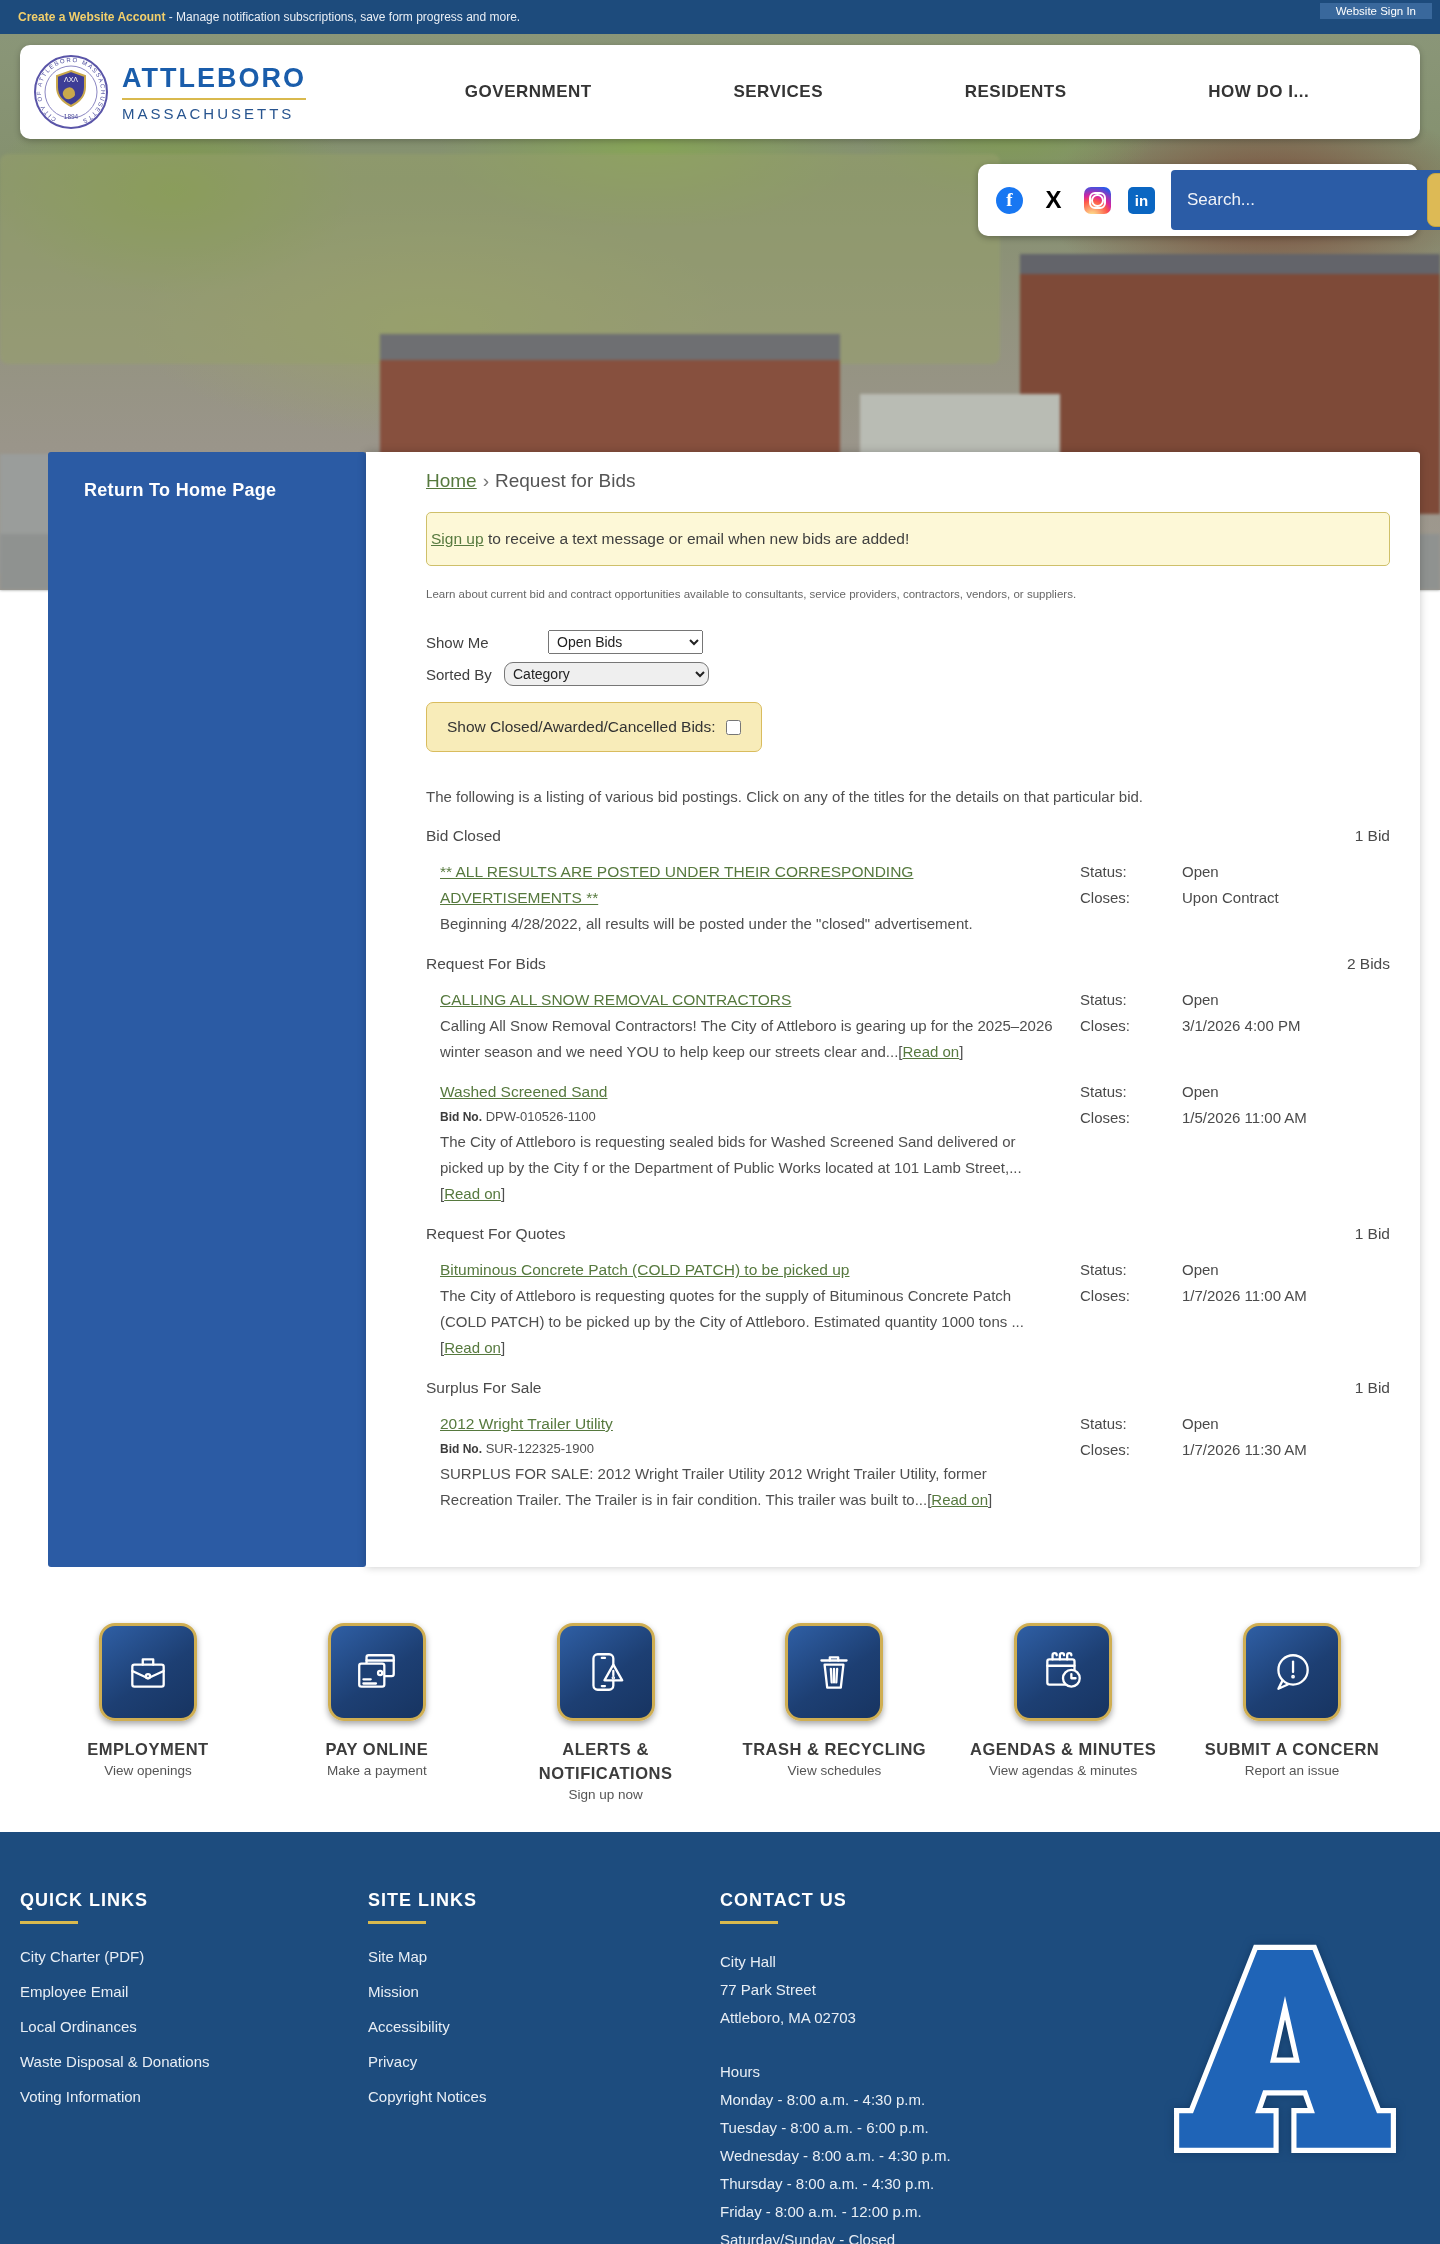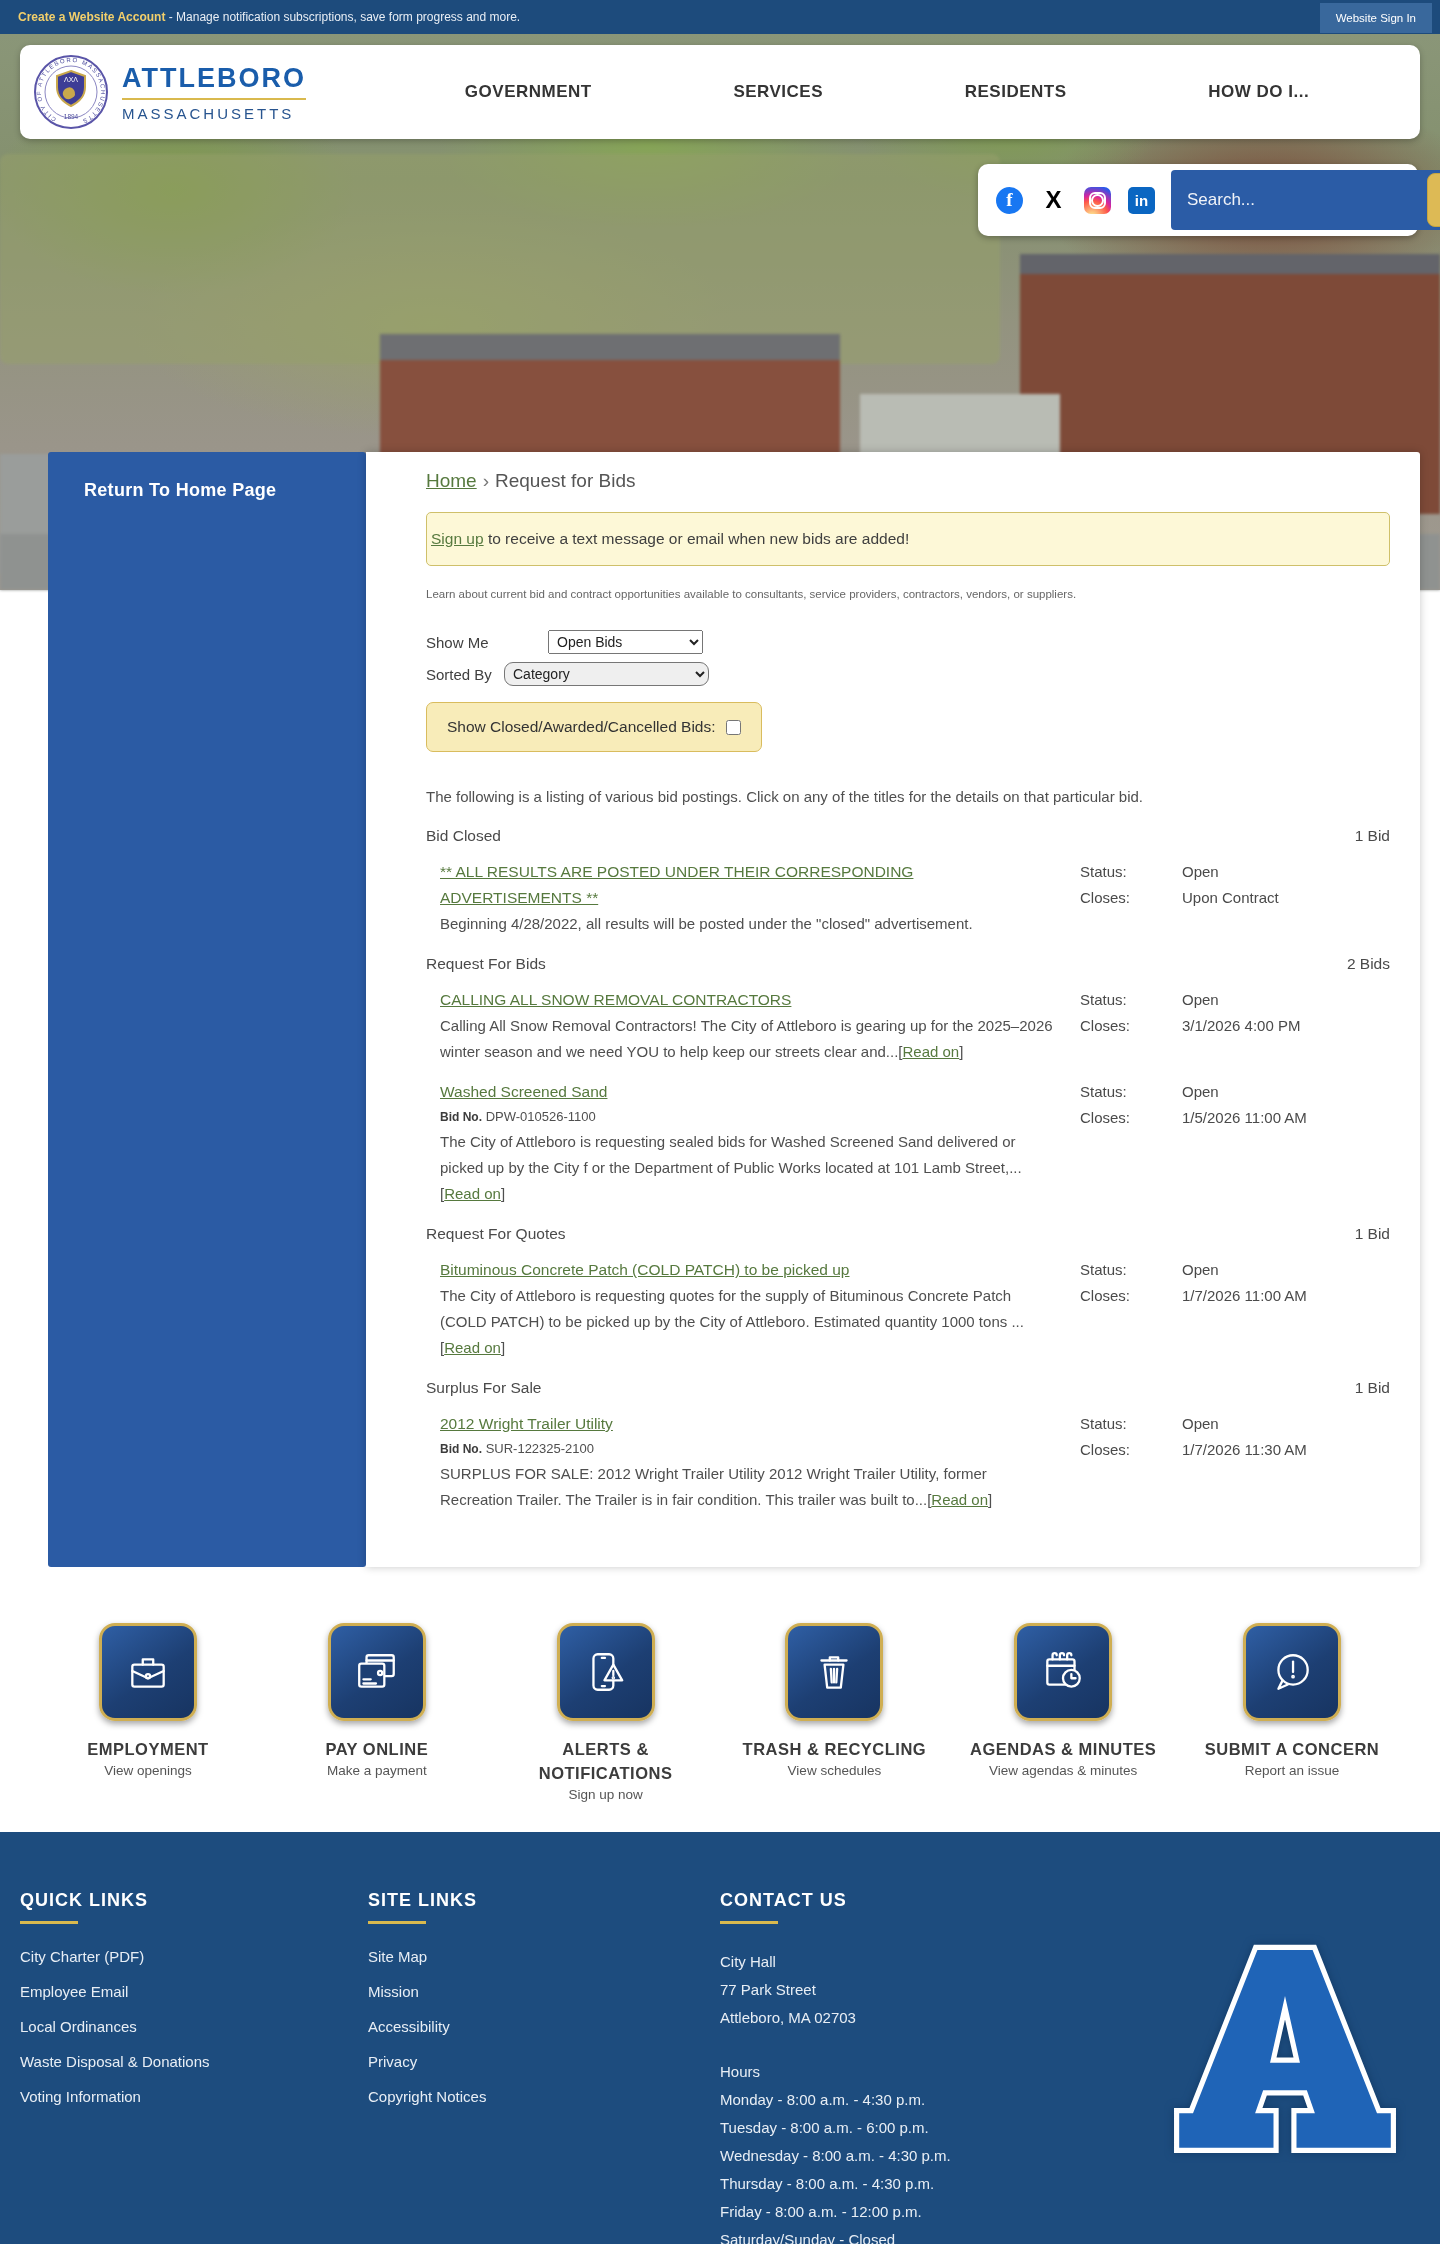--- a/index.html
+++ b/index.html
@@ -3,21 +3,21 @@
 <meta charset="utf-8">
 <style>
   * { margin:0; padding:0; box-sizing:border-box; }
   html,body { width:1440px; }
   body { font-family:"Liberation Sans", sans-serif; background:#ffffff; color:#4a4a4a; }
 
   
   .topbar { position:relative; height:34px; background:#1d4b7c; display:flex; align-items:center; padding:0 18px; }
   .topbar-text { font-size:12px; color:#e8eef5; }
   .topbar-text a.acct { color:#f2cf6b; font-weight:bold; text-decoration:none; cursor:pointer; }
-  .signin-btn { position:absolute; right:8px; top:3px; height:30px; background:#39689c; color:#fff; font-size:11.5px;
+  .signin-btn { position:absolute; right:8px; top:3px; height:16px; background:#39689c; color:#fff; font-size:11.5px;
     display:flex; align-items:center; padding:0 16px; border:none; cursor:pointer; }
 
   
   .hero { position:relative; height:556px; overflow:visible;
     background:
       radial-gradient(ellipse 260px 150px at 12% 28%, #7d9a49 0%, rgba(125,154,73,0) 70%),
       radial-gradient(ellipse 300px 120px at 45% 20%, #86a457 0%, rgba(134,164,87,0) 70%),
       radial-gradient(ellipse 220px 110px at 70% 16%, #7f9b52 0%, rgba(127,155,82,0) 70%),
       radial-gradient(ellipse 420px 160px at 30% 52%, #9aa06e 0%, rgba(154,160,110,0) 72%),
       radial-gradient(ellipse 300px 140px at 88% 30%, #7b4a39 0%, rgba(123,74,57,0) 75%),
@@ -301,21 +301,21 @@
       </div>
     </div>
 
     <div class="bid-section-header">
       <span>Surplus For Sale</span>
       <span>1 Bid</span>
     </div>
     <div class="bid-item">
       <div class="bid-main">
         <a class="bid-title">2012 Wright Trailer Utility</a>
-        <div class="bid-no-row"><b>Bid No.</b> <span>SUR-122325-2100</span></div>
+        <div class="bid-no-row"><b>Bid No.</b> <span>SUR-122325-1900</span></div>
         <div class="bid-desc"><span>SURPLUS FOR SALE: 2012 Wright Trailer Utility 2012 Wright Trailer Utility, former Recreation Trailer. The Trailer is in fair condition. This trailer was built to...</span><span>[</span><a class="read-on">Read on</a><span>]</span></div>
       </div>
       <div class="bid-side">
         <div class="side-row">
             <span class="side-label">Status:</span>
             <span>Open</span>
           </div>
         <div class="side-row">
             <span class="side-label">Closes:</span>
             <span>1/7/2026 11:30 AM</span>

